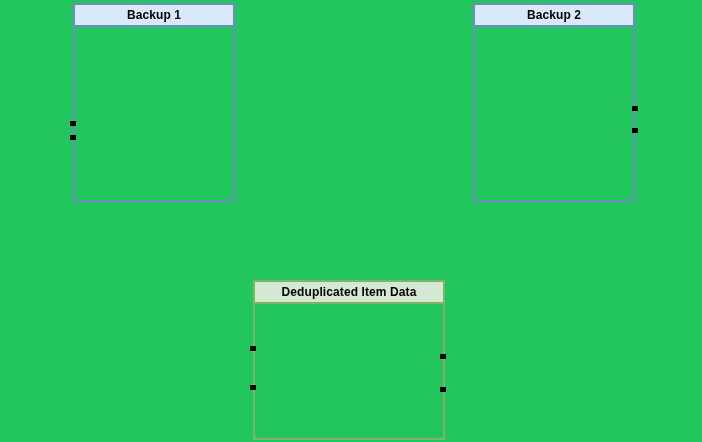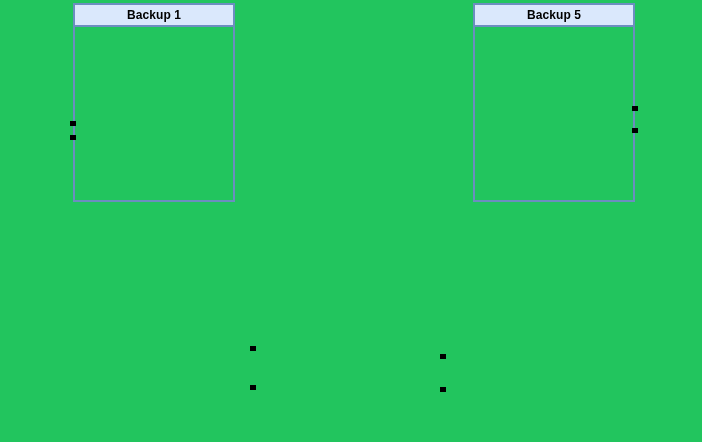--- a/index.html
+++ b/index.html
@@ -61,25 +61,31 @@
 
   <div class="node" id="node-backup1" style="--fill: #dae8fc; --border: #6c8ebf;">
     <div class="node-header">
       <span class="node-title">Backup 1</span>
     </div>
     <div class="node-body"></div>
   </div>
 
   <div class="node" id="node-backup2" style="--fill: #dae8fc; --border: #6c8ebf;">
     <div class="node-header">
-      <span class="node-title">Backup 5</span>
+      <span class="node-title">Backup 2</span>
     </div>
     <div class="node-body"></div>
   </div>
 
+  <div class="node" id="node-dedup" style="--fill: #d5e8d4; --border: #82b366;">
+    <div class="node-header">
+      <span class="node-title">Deduplicated Item Data</span>
+    </div>
+    <div class="node-body"></div>
+  </div>
 
   <div class="stub-mark" style="left:70px;  top:121px;"></div>
   <div class="stub-mark" style="left:70px;  top:135px;"></div>
   <div class="stub-mark" style="left:632px; top:106px;"></div>
   <div class="stub-mark" style="left:632px; top:128px;"></div>
   <div class="stub-mark" style="left:250px; top:346px;"></div>
   <div class="stub-mark" style="left:250px; top:385px;"></div>
   <div class="stub-mark" style="left:440px; top:354px;"></div>
   <div class="stub-mark" style="left:440px; top:387px;"></div>
 

